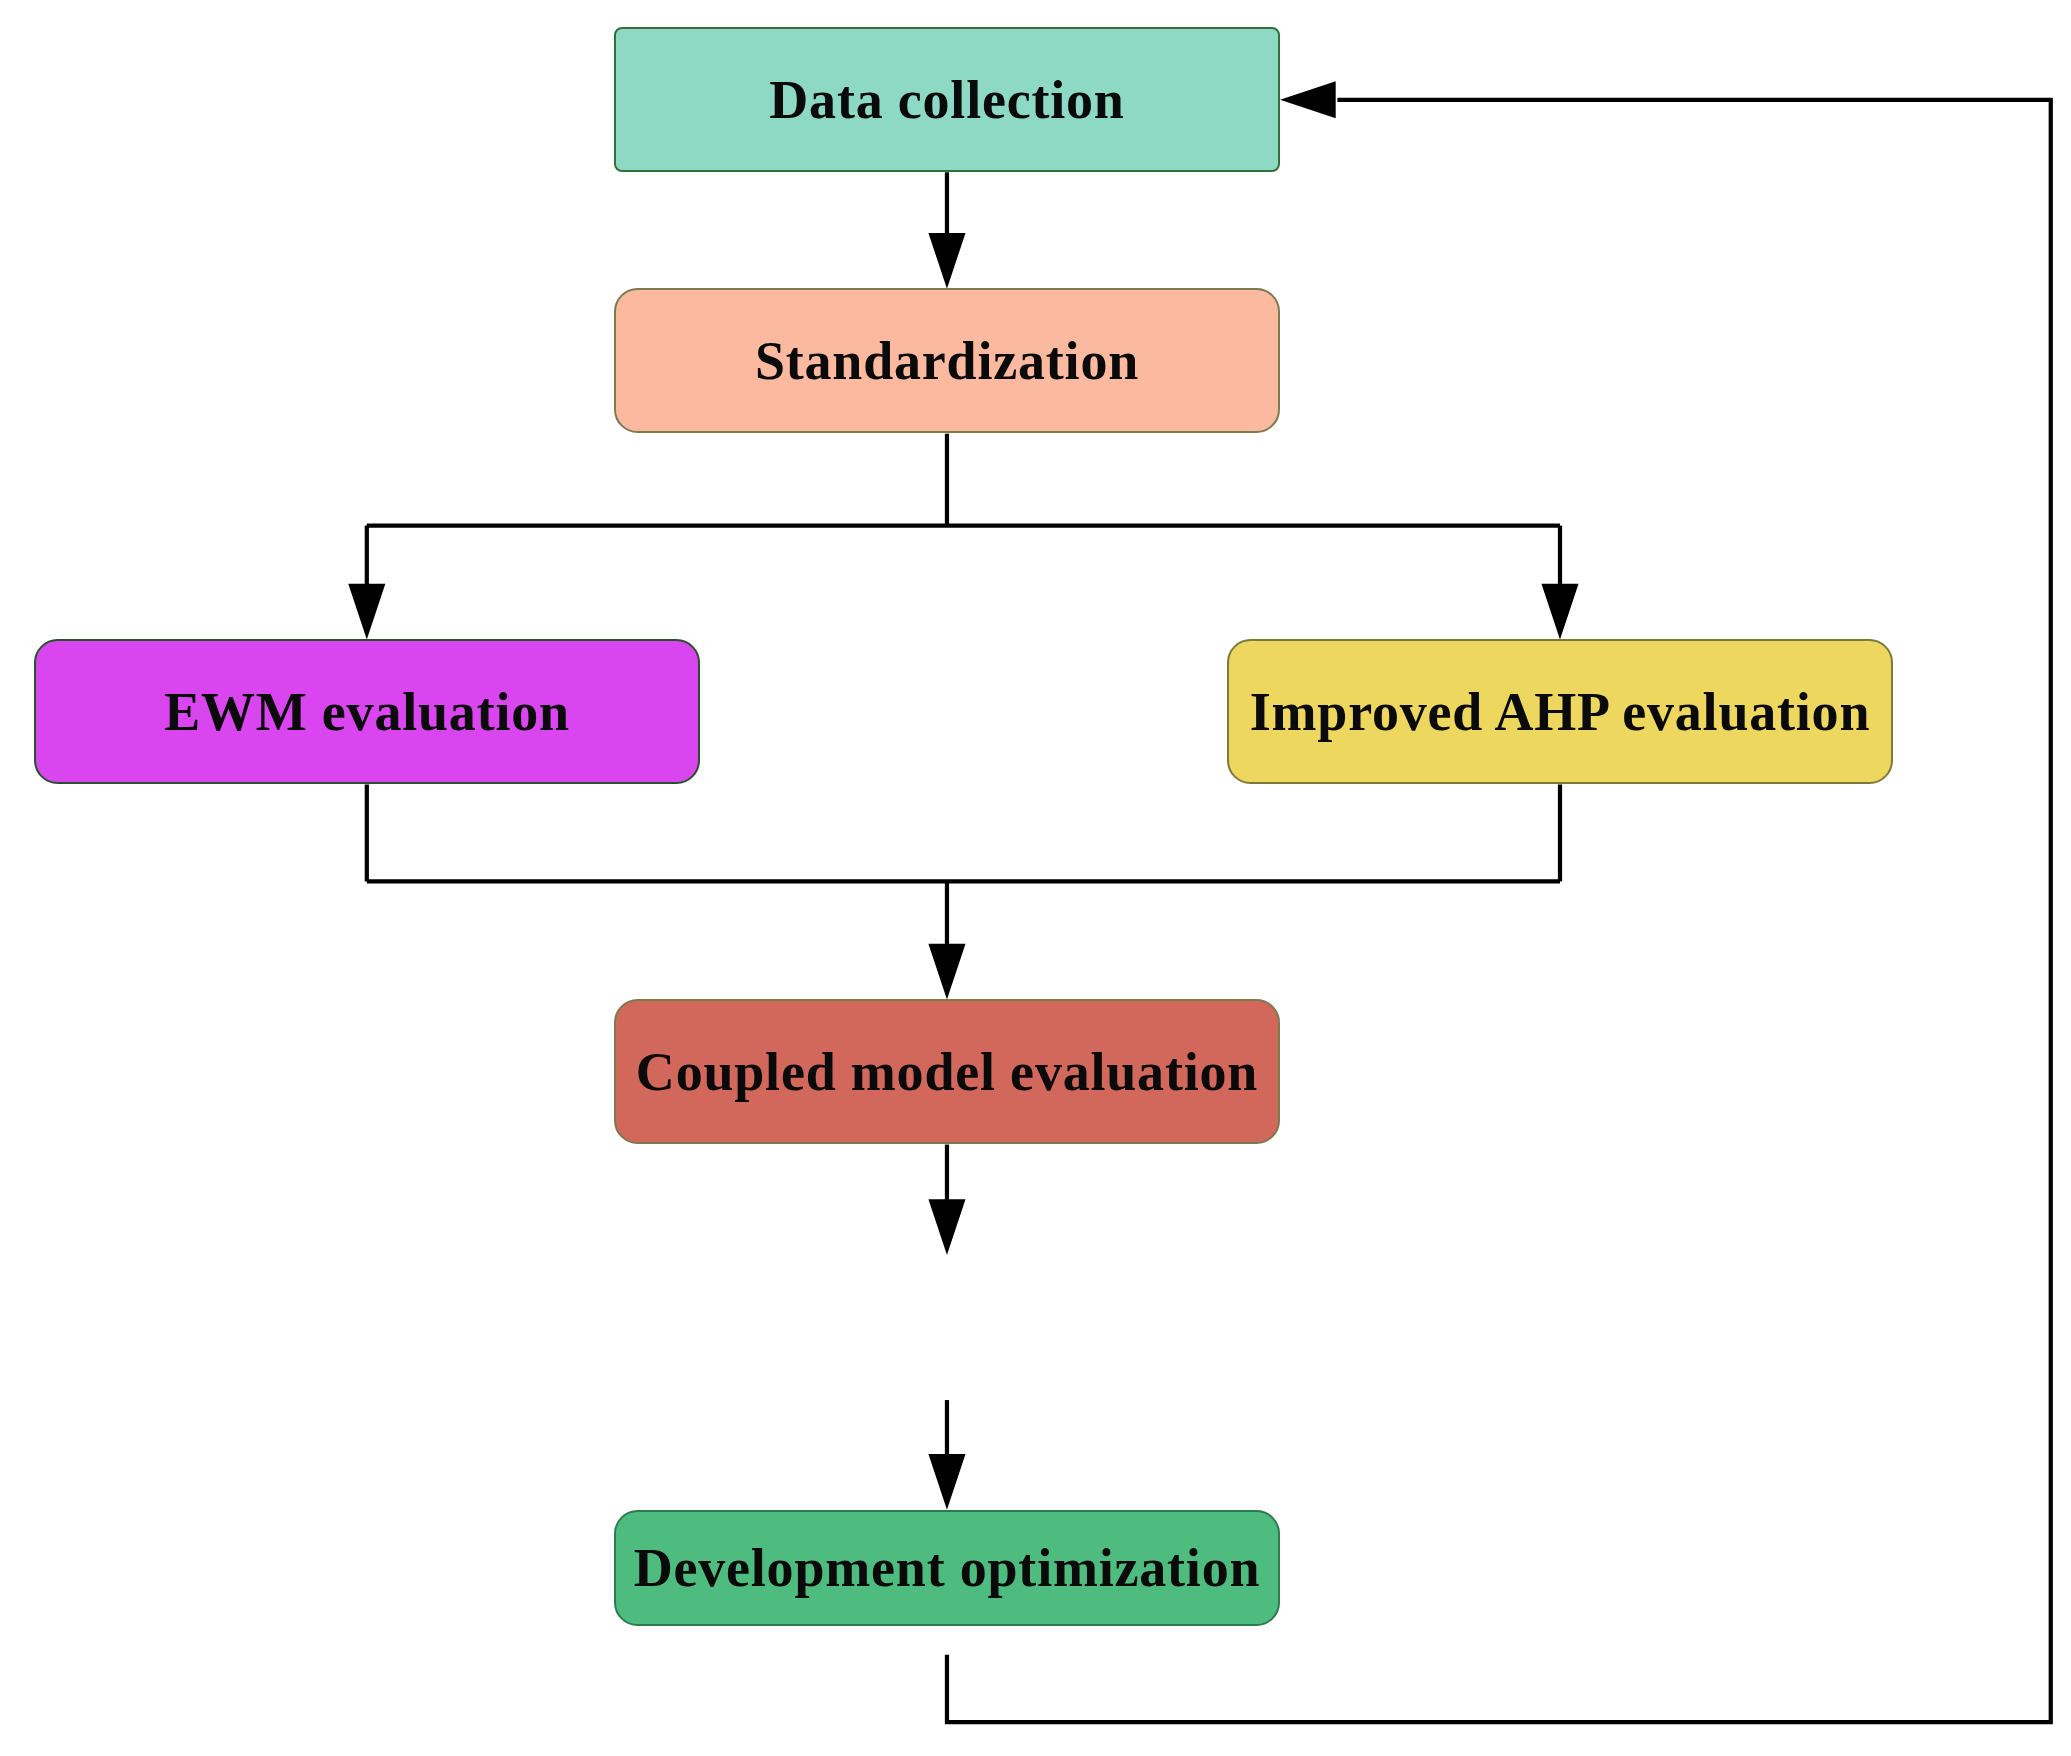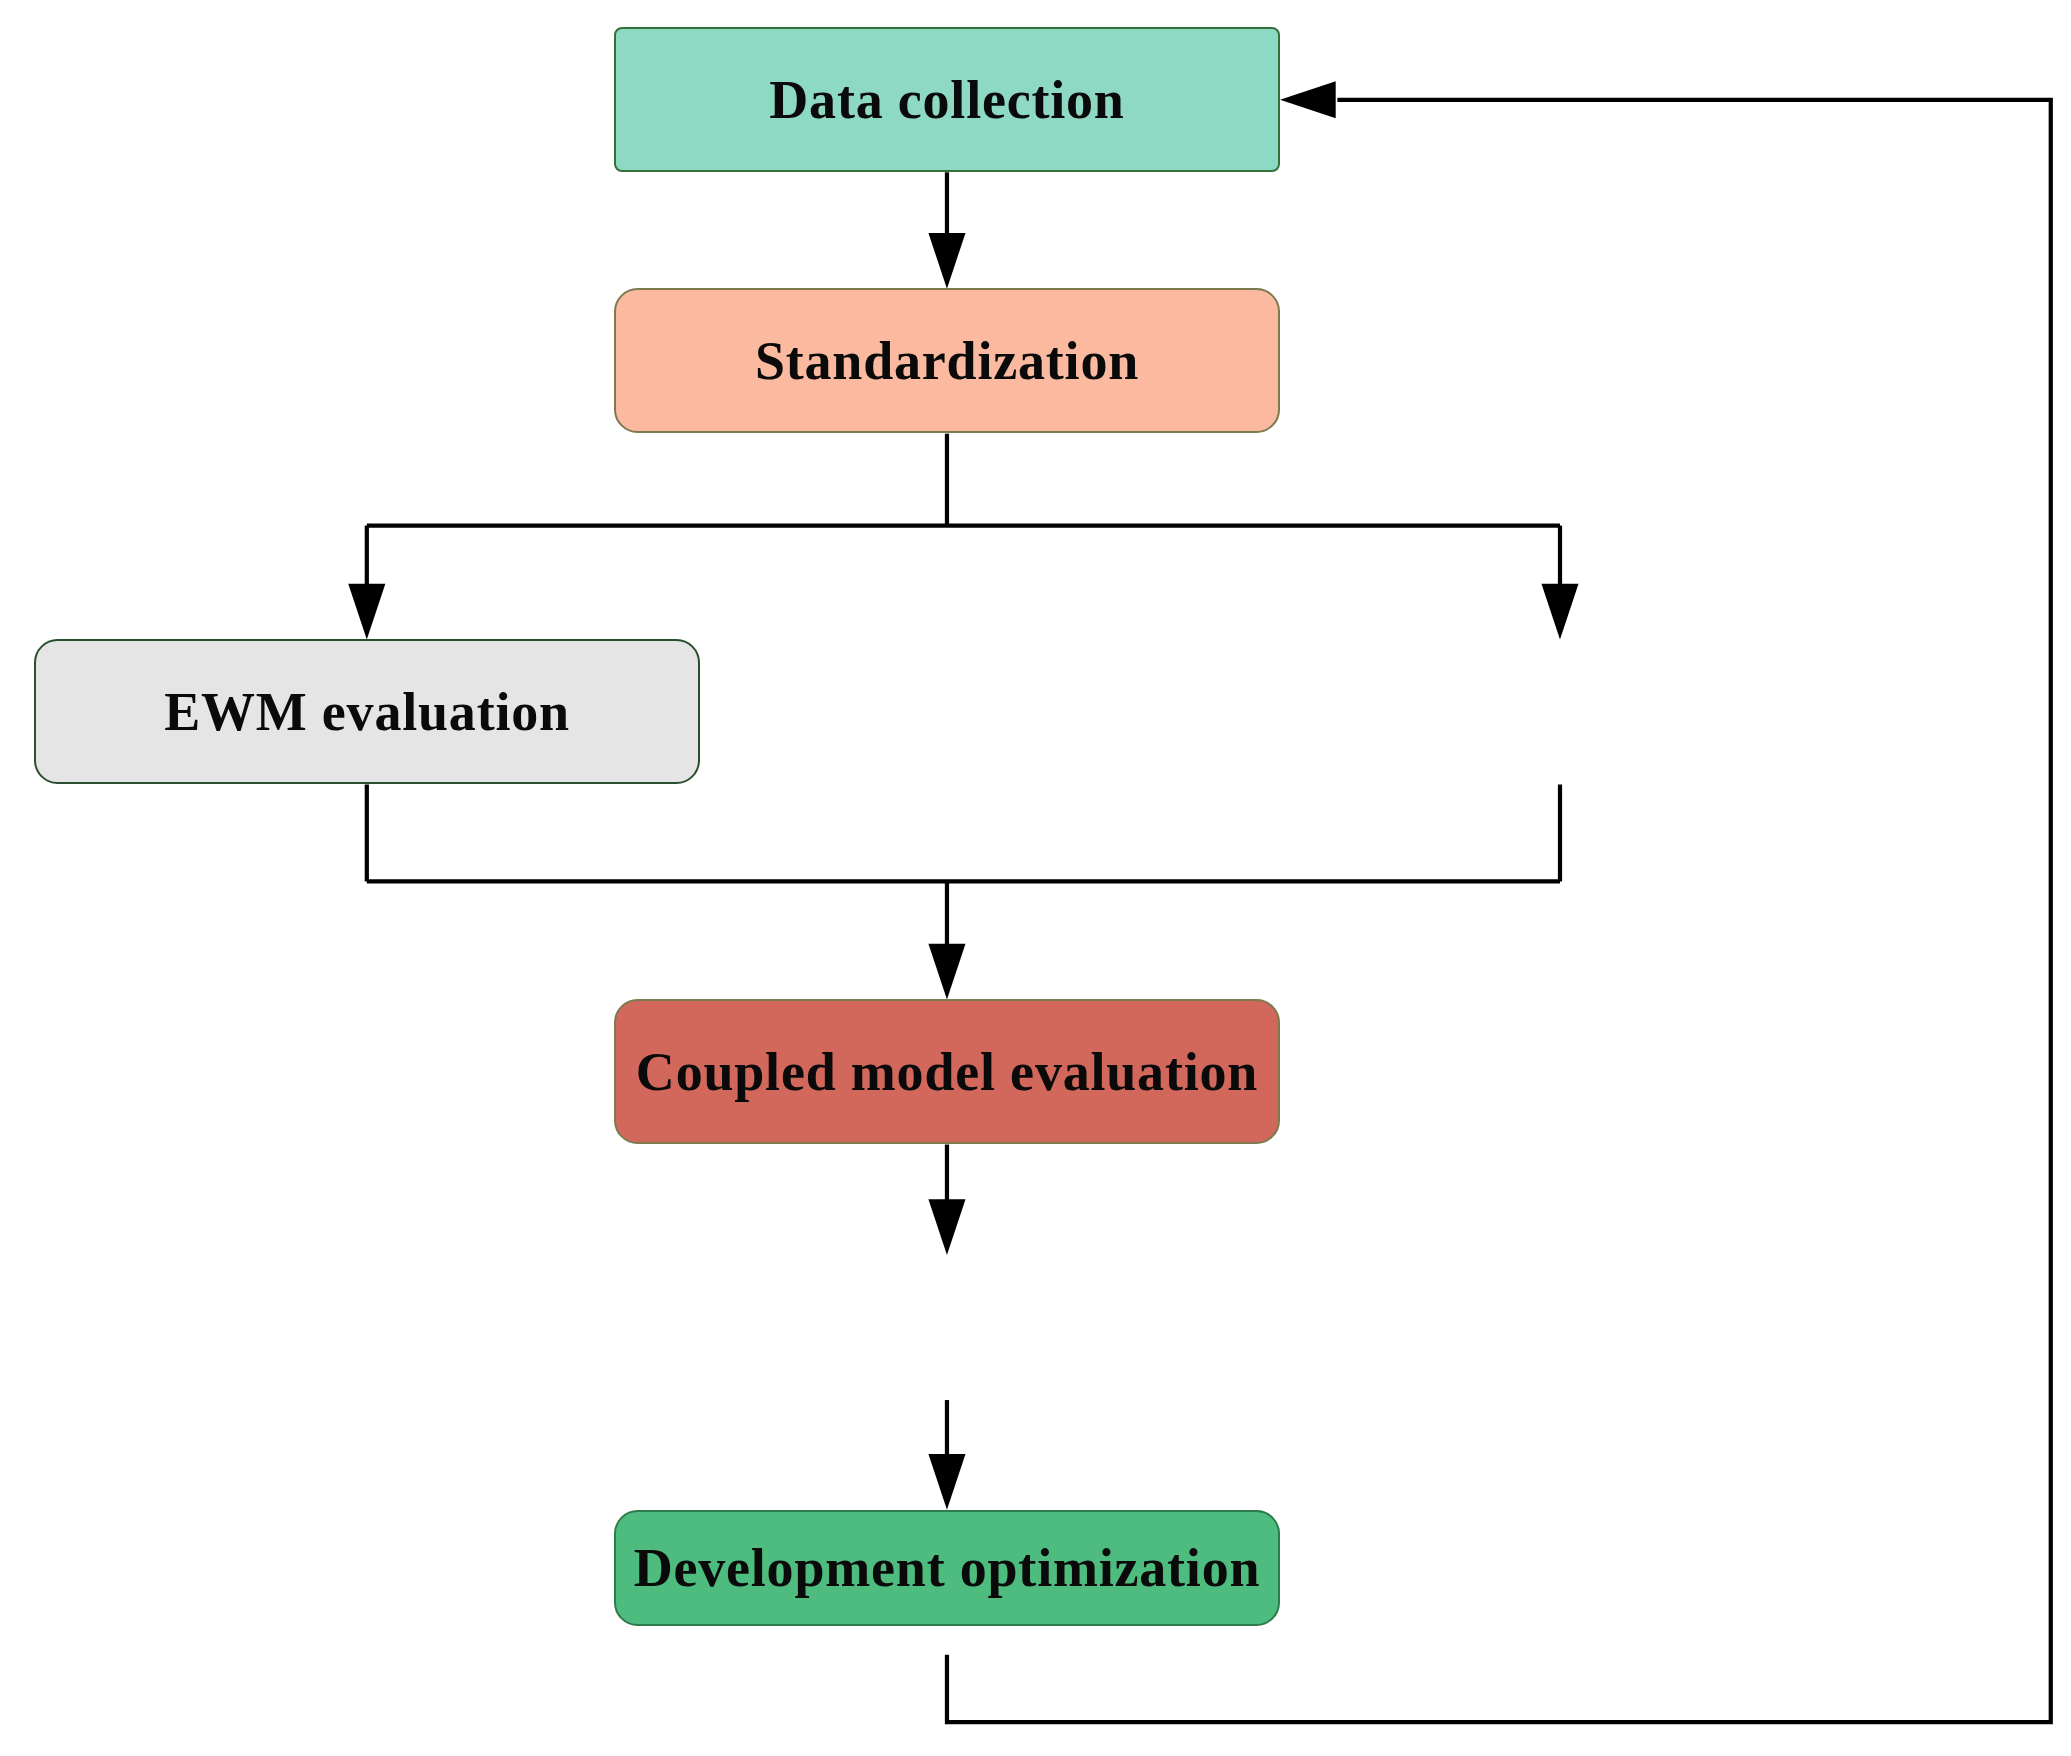--- a/index.html
+++ b/index.html
@@ -92,24 +92,27 @@
   </svg>
 
   <div class="node" id="node-data-collection" style="background-color: rgb(142, 217, 196); border-color: rgb(52, 112, 59); border-radius: 8px;">
     <span>Data collection</span>
   </div>
 
   <div class="node" id="node-standardization" style="background-color: rgb(251, 186, 160); border-color: rgb(125, 122, 80);">
     <span>Standardization</span>
   </div>
 
-  <div class="node" id="node-ewm-evaluation" style="background-color: #e5e5e5; border-color: rgb(40, 80, 47);">
+  <div class="node" id="node-ewm-evaluation" style="background-color: #d946ef; border-color: rgb(40, 80, 47);">
     <span>EWM evaluation</span>
   </div>
 
+  <div class="node" id="node-improved-ahp" style="background-color: rgb(238, 215, 95); border-color: rgb(122, 122, 61);">
+    <span>Improved AHP evaluation</span>
+  </div>
 
   <div class="node" id="node-coupled-model" style="background-color: rgb(210, 104, 92); border-color: rgb(125, 122, 80);">
     <span>Coupled model evaluation</span>
   </div>
 
 
   <div class="node" id="node-development-optimization" style="background-color: rgb(79, 188, 127); border-color: rgb(46, 123, 77);">
     <span>Development optimization</span>
   </div>
 

